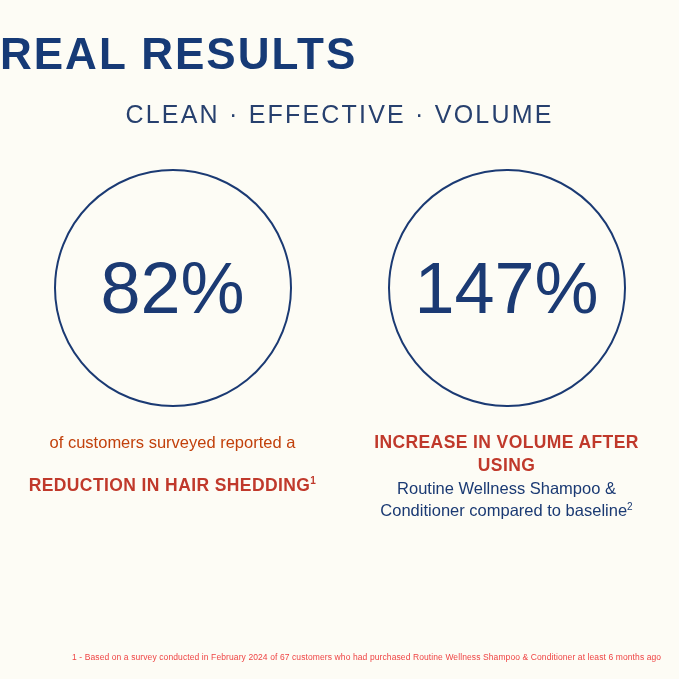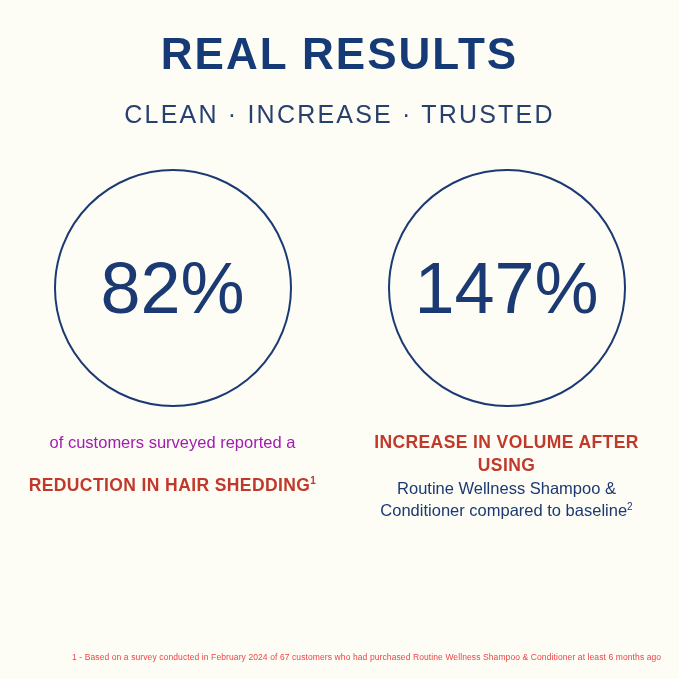--- a/index.html
+++ b/index.html
@@ -15,21 +15,20 @@
     overflow: hidden;
     position: relative;
   }
   .page {
     width: 679px;
     height: 679px;
     position: relative;
     box-sizing: border-box;
   }
   .headline {
-    text-align: center;
     font-size: 44px;
     font-weight: bold;
     letter-spacing: 2px;
     color: #163a76;
     margin-top: 32px;
     line-height: 1;
   }
   .subhead {
     text-align: center;
     font-size: 25px;
@@ -70,21 +69,21 @@
     line-height: 1;
   }
   .caption {
     margin-top: 24px;
     text-align: center;
     line-height: 1.35;
     width: 300px;
   }
   .cap-plain {
     font-size: 16.5px;
-    color: #a21caf;
+    color: #c2410c;
     font-weight: 400;
   }
   .cap-red {
     font-size: 17.5px;
     color: #c0392b;
     font-weight: bold;
     letter-spacing: 0.4px;
     display: block;
     margin-top: 20px;
   }
@@ -120,21 +119,21 @@
     margin-bottom: 7px;
     letter-spacing: 0.1px;
   }
 </style>
 </head>
 <body>
 
 <div class="page">
 
   <div class="headline">REAL RESULTS</div>
-  <div class="subhead">CLEAN · INCREASE · TRUSTED</div>
+  <div class="subhead">CLEAN · EFFECTIVE · VOLUME</div>
 
   <div class="stats">
 
     <div class="stat">
       <div class="circle">
         <span class="circle-value">82%</span>
       </div>
       <div class="caption">
         <span class="cap-plain">of customers surveyed reported a</span>
         <span class="cap-red"><span>REDUCTION IN HAIR SHEDDING</span><sup>1</sup></span>

